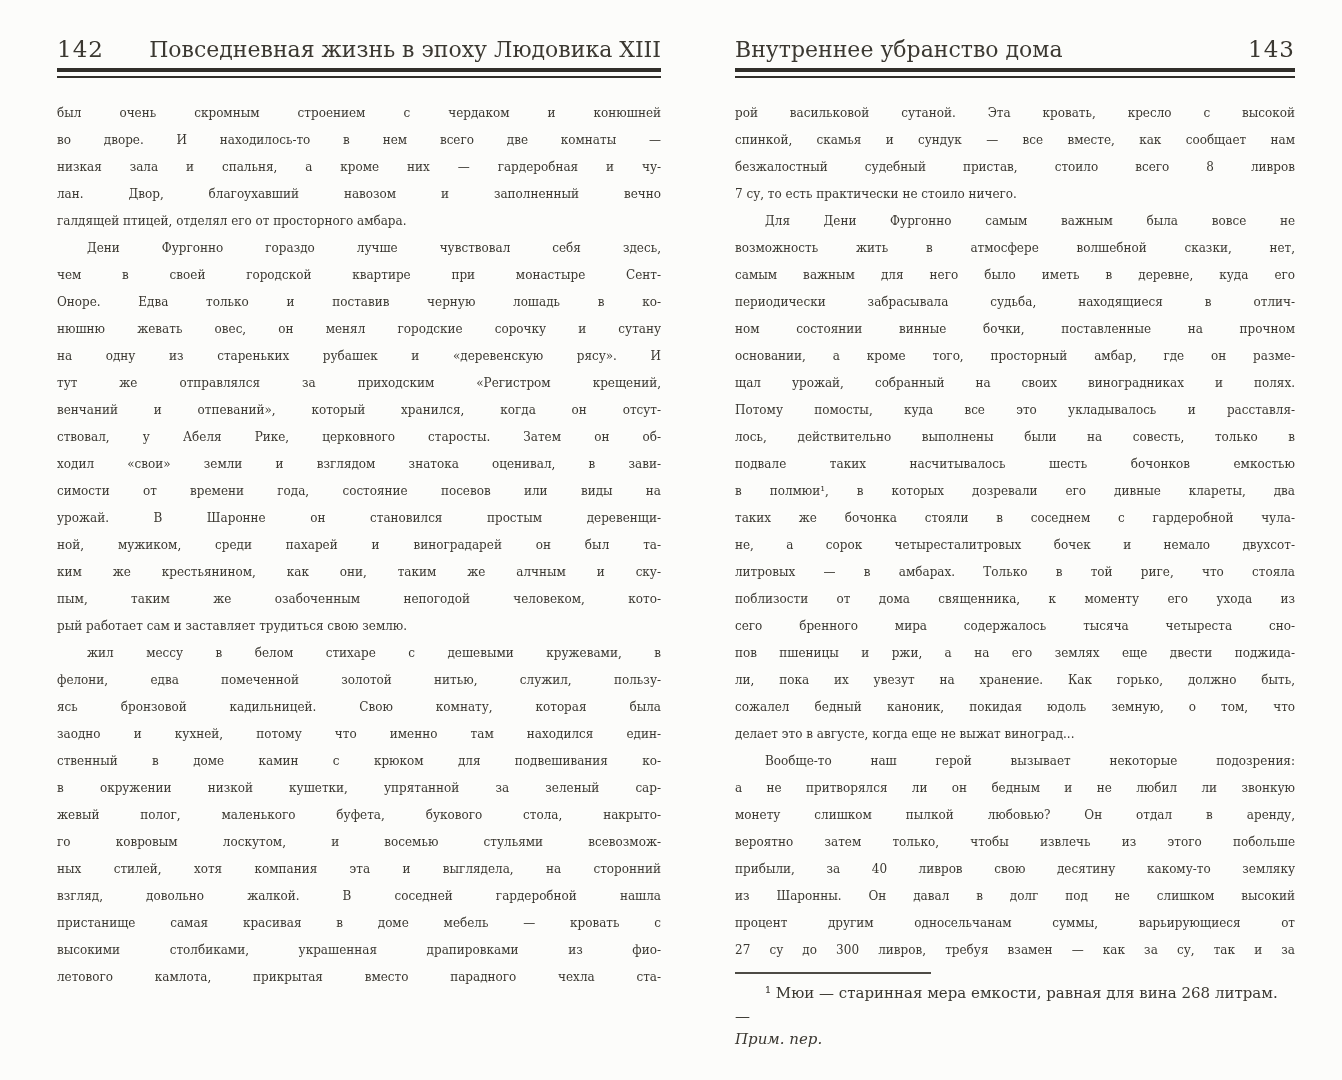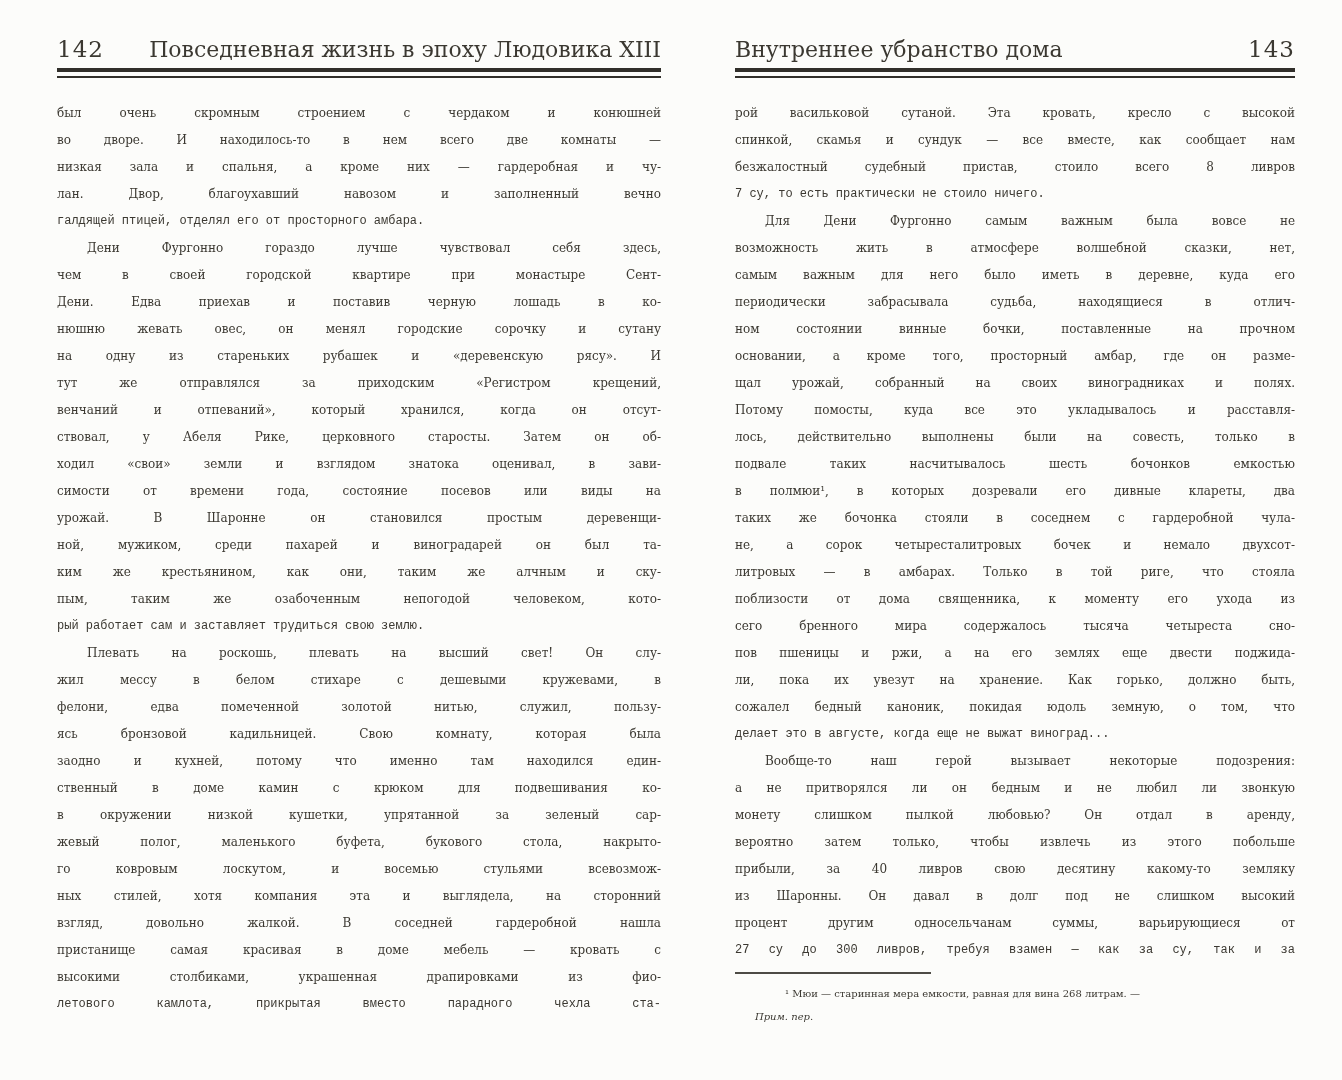--- a/index.html
+++ b/index.html
@@ -38,31 +38,31 @@
     margin-top: 22px;
     font-size: 12px;
     line-height: 27px;
   }
   .line {
     text-align: justify;
     text-align-last: justify;
     white-space: nowrap;
     overflow: hidden;
   }
-  .para .line:last-child { text-align-last: left; font-family: Liberation Mono, monospace; }
+  .para .line:last-child { text-align-last: left; }
   .para.cont-end .line:last-child { text-align-last: justify; }
   .para.indent .line:first-child { text-indent: 30px; }
 
   .footnote { margin-top: 8px; }
   .fn-rule {
     width: 196px;
     border-top: 2px solid #4d4b45;
     margin-bottom: 8px;
   }
-  .fn-text { font-size: 10px; line-height: 23px; margin-left: 20px; }
+  .fn-text { font-size: 15px; line-height: 23px; }
   .fn-line1 { text-indent: 30px; }
   .fn-line2 { font-style: italic; }
 </style>
 </head>
 <body>
 
 <div class="spread">
 
   <div class="page page-left">
     <div class="page-header">
@@ -74,36 +74,35 @@
         <div class="para">
           <div class="line">был очень скромным строением с чердаком и конюшней</div>
           <div class="line">во дворе. И находилось-то в нем всего две комнаты —</div>
           <div class="line">низкая зала и спальня, а кроме них — гардеробная и чу-</div>
           <div class="line">лан. Двор, благоухавший навозом и заполненный вечно</div>
           <div class="line">галдящей птицей, отделял его от просторного амбара.</div>
         </div>
         <div class="para indent">
           <div class="line">Дени Фургонно гораздо лучше чувствовал себя здесь,</div>
           <div class="line">чем в своей городской квартире при монастыре Сент-</div>
-          <div class="line">Дени. Едва приехав и поставив черную лошадь в ко-</div>
+          <div class="line">Оноре. Едва только и поставив черную лошадь в ко-</div>
           <div class="line">нюшню жевать овес, он менял городские сорочку и сутану</div>
           <div class="line">на одну из стареньких рубашек и «деревенскую рясу». И</div>
           <div class="line">тут же отправлялся за приходским «Регистром крещений,</div>
           <div class="line">венчаний и отпеваний», который хранился, когда он отсут-</div>
           <div class="line">ствовал, у Абеля Рике, церковного старосты. Затем он об-</div>
           <div class="line">ходил «свои» земли и взглядом знатока оценивал, в зави-</div>
           <div class="line">симости от времени года, состояние посевов или виды на</div>
           <div class="line">урожай. В Шаронне он становился простым деревенщи-</div>
           <div class="line">ной, мужиком, среди пахарей и виноградарей он был та-</div>
           <div class="line">ким же крестьянином, как они, таким же алчным и ску-</div>
           <div class="line">пым, таким же озабоченным непогодой человеком, кото-</div>
           <div class="line">рый работает сам и заставляет трудиться свою землю.</div>
         </div>
         <div class="para indent cont-end">
-          <div class="line">Плевать на роскошь, плевать на высший свет! Он слу-</div>
           <div class="line">жил мессу в белом стихаре с дешевыми кружевами, в</div>
           <div class="line">фелони, едва помеченной золотой нитью, служил, пользу-</div>
           <div class="line">ясь бронзовой кадильницей. Свою комнату, которая была</div>
           <div class="line">заодно и кухней, потому что именно там находился един-</div>
           <div class="line">ственный в доме камин с крюком для подвешивания ко-</div>
           <div class="line">в окружении низкой кушетки, упрятанной за зеленый сар-</div>
           <div class="line">жевый полог, маленького буфета, букового стола, накрыто-</div>
           <div class="line">го ковровым лоскутом, и восемью стульями всевозмож-</div>
           <div class="line">ных стилей, хотя компания эта и выглядела, на сторонний</div>
           <div class="line">взгляд, довольно жалкой. В соседней гардеробной нашла</div>

